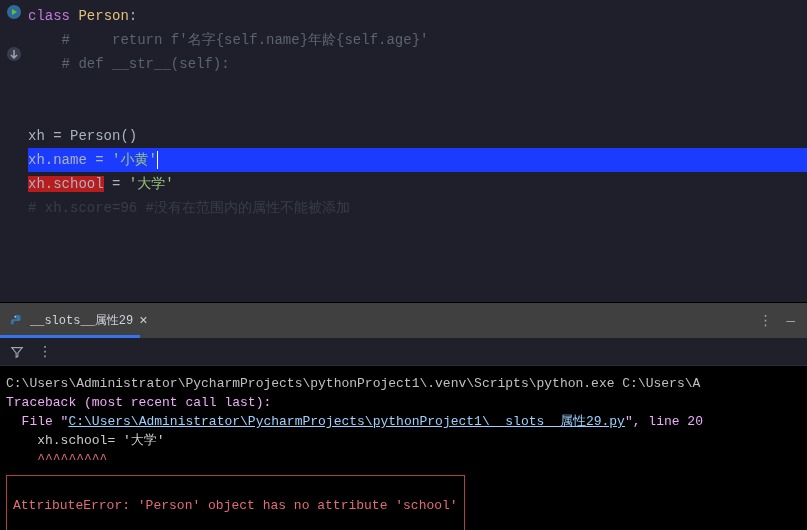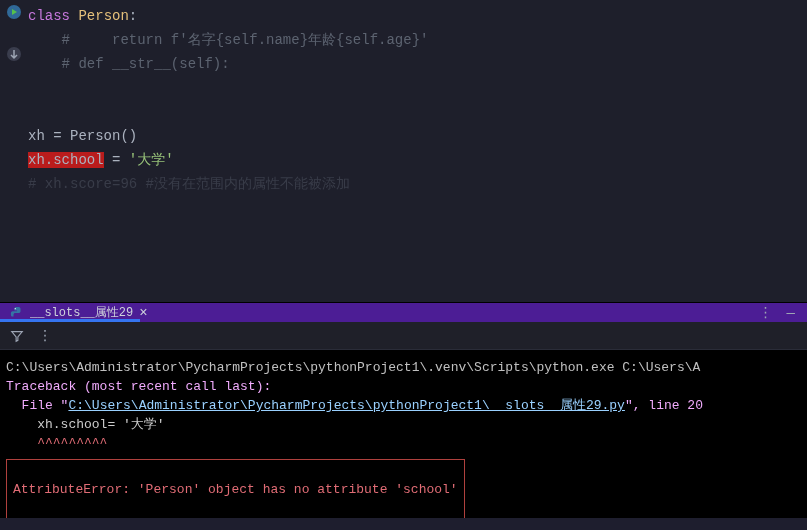--- a/index.html
+++ b/index.html
@@ -18,21 +18,21 @@
   .tok-paren { color: #abb2bf; }
   .tok-string { color: #98c379; }
   .tok-comment { color: #5c6370; }
   .tok-var { color: #abb2bf; }
   .tok-num { color: #d19a66; }
   .tok-op { color: #abb2bf; }
   .tok-classname { color: #e5c07b; }
   .dim-line { color: #4a4f5c; opacity: 0.6; }
   .caret { border-left: 1px solid #fff; display: inline-block; height: 18px; vertical-align: middle; }
   
-  .terminal-tab-bar { background: #4c1d95; height: 20px; display: flex; align-items: center; position: relative; border-top: 1px solid #000; }
+  .terminal-tab-bar { background: #404040; height: 36px; display: flex; align-items: center; position: relative; border-top: 1px solid #000; }
   .terminal-tab { display: flex; align-items: center; gap: 6px; padding: 0 10px; height: 100%; color: #9da5b4; font-size: 12px; }
   .terminal-tab.active { color: #cfd3dc; }
   .tab-underline { position: absolute; bottom: 0; left: 0; height: 3px; background: #3574f0; width: 140px; }
   .tab-actions { margin-left: auto; display: flex; align-items: center; gap: 16px; padding-right: 12px; color: #9da5b4; }
   
   .terminal-toolbar { background: #1f2029; height: 28px; display: flex; align-items: center; padding: 0 10px; gap: 14px; color: #9da5b4; border-bottom: 1px solid #2a2c38; }
   
   .console { background: #000; color: #ccc; height: calc(530px - 302px - 32px - 28px); padding: 8px 6px; line-height: 19px; font-size: 13px; overflow: hidden; }
   .console-line { white-space: pre; }
   .con-path { color: #c0c0c0; }
@@ -60,20 +60,21 @@
         <path d="M5 9l3 3 3-3M8 4v8" stroke="#9da5b4" stroke-width="1.5" fill="none"></path>
       </svg>
   </div>
   <div class="code-content">
     <div class="code-line"><span class="tok-keyword">class </span><span class="tok-classname">Person</span><span class="tok-paren">:</span></div>
     <div class="code-line">    <span class="tok-comment">#     return f'名字{self.name}年龄{self.age}'</span></div>
     <div class="code-line">    <span class="tok-comment"># def __str__(self):</span></div>
     <div class="code-line"> </div>
     <div class="code-line"> </div>
     <div class="code-line"><span class="tok-var">xh = Person()</span></div>
+    <div class="code-line line-highlight"><span class="tok-var">xh.name = </span><span class="tok-string">'小黄'</span><span class="caret"></span></div>
     <div class="code-line"><span class="sel-orange">xh.school</span><span class="tok-op"> = </span><span class="tok-string">'大学'</span></div>
     <div class="code-line dim-line"><span># xh.score=96 #没有在范围内的属性不能被添加</span></div>
   </div>
 </div>
 
 <div class="terminal-tab-bar">
   <div class="terminal-tab active">
     <svg class="icon" viewBox="0 0 16 16">
         <path d="M8 1c-2 0-3 .5-3 2v2h3v1H3c-1.5 0-2 1-2 3s.5 3 2 3h1v-2c0-1.5 1-2 2-2h4c1 0 2-.5 2-2V3c0-1.5-1-2-3-2H8z" fill="#3574a5"></path>
         <circle cx="6" cy="3" r=".7" fill="#fff"></circle>

